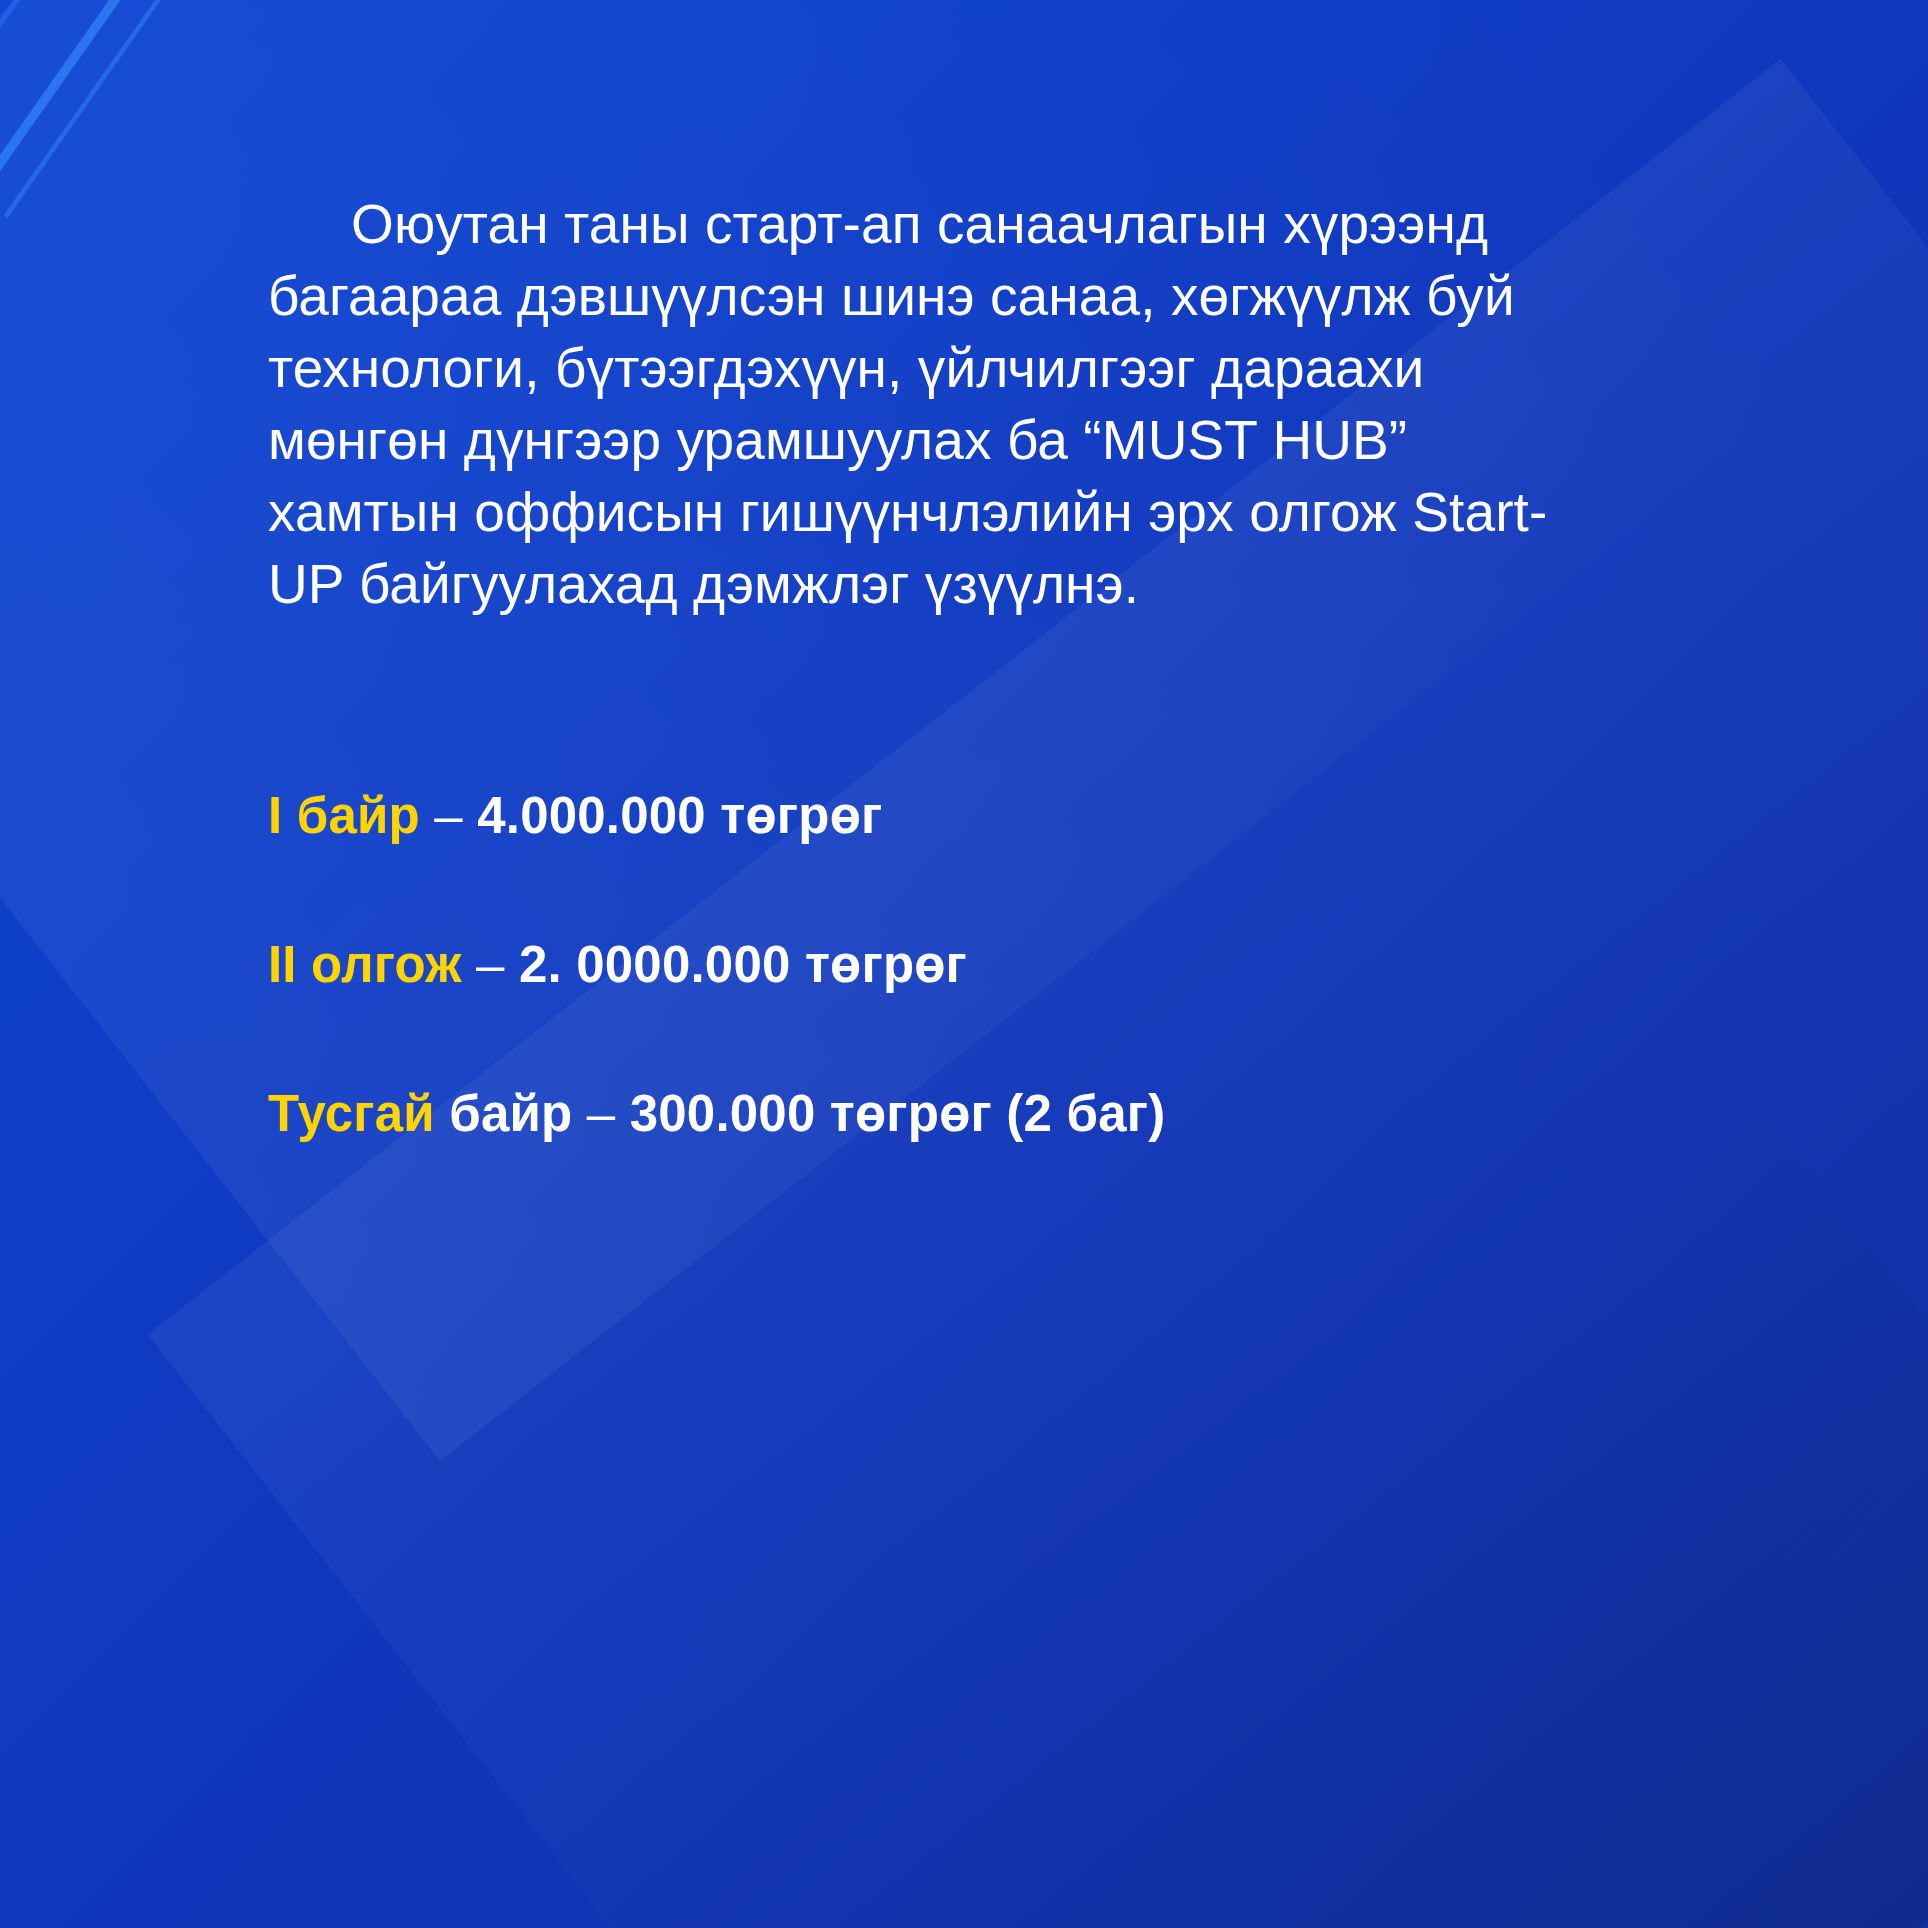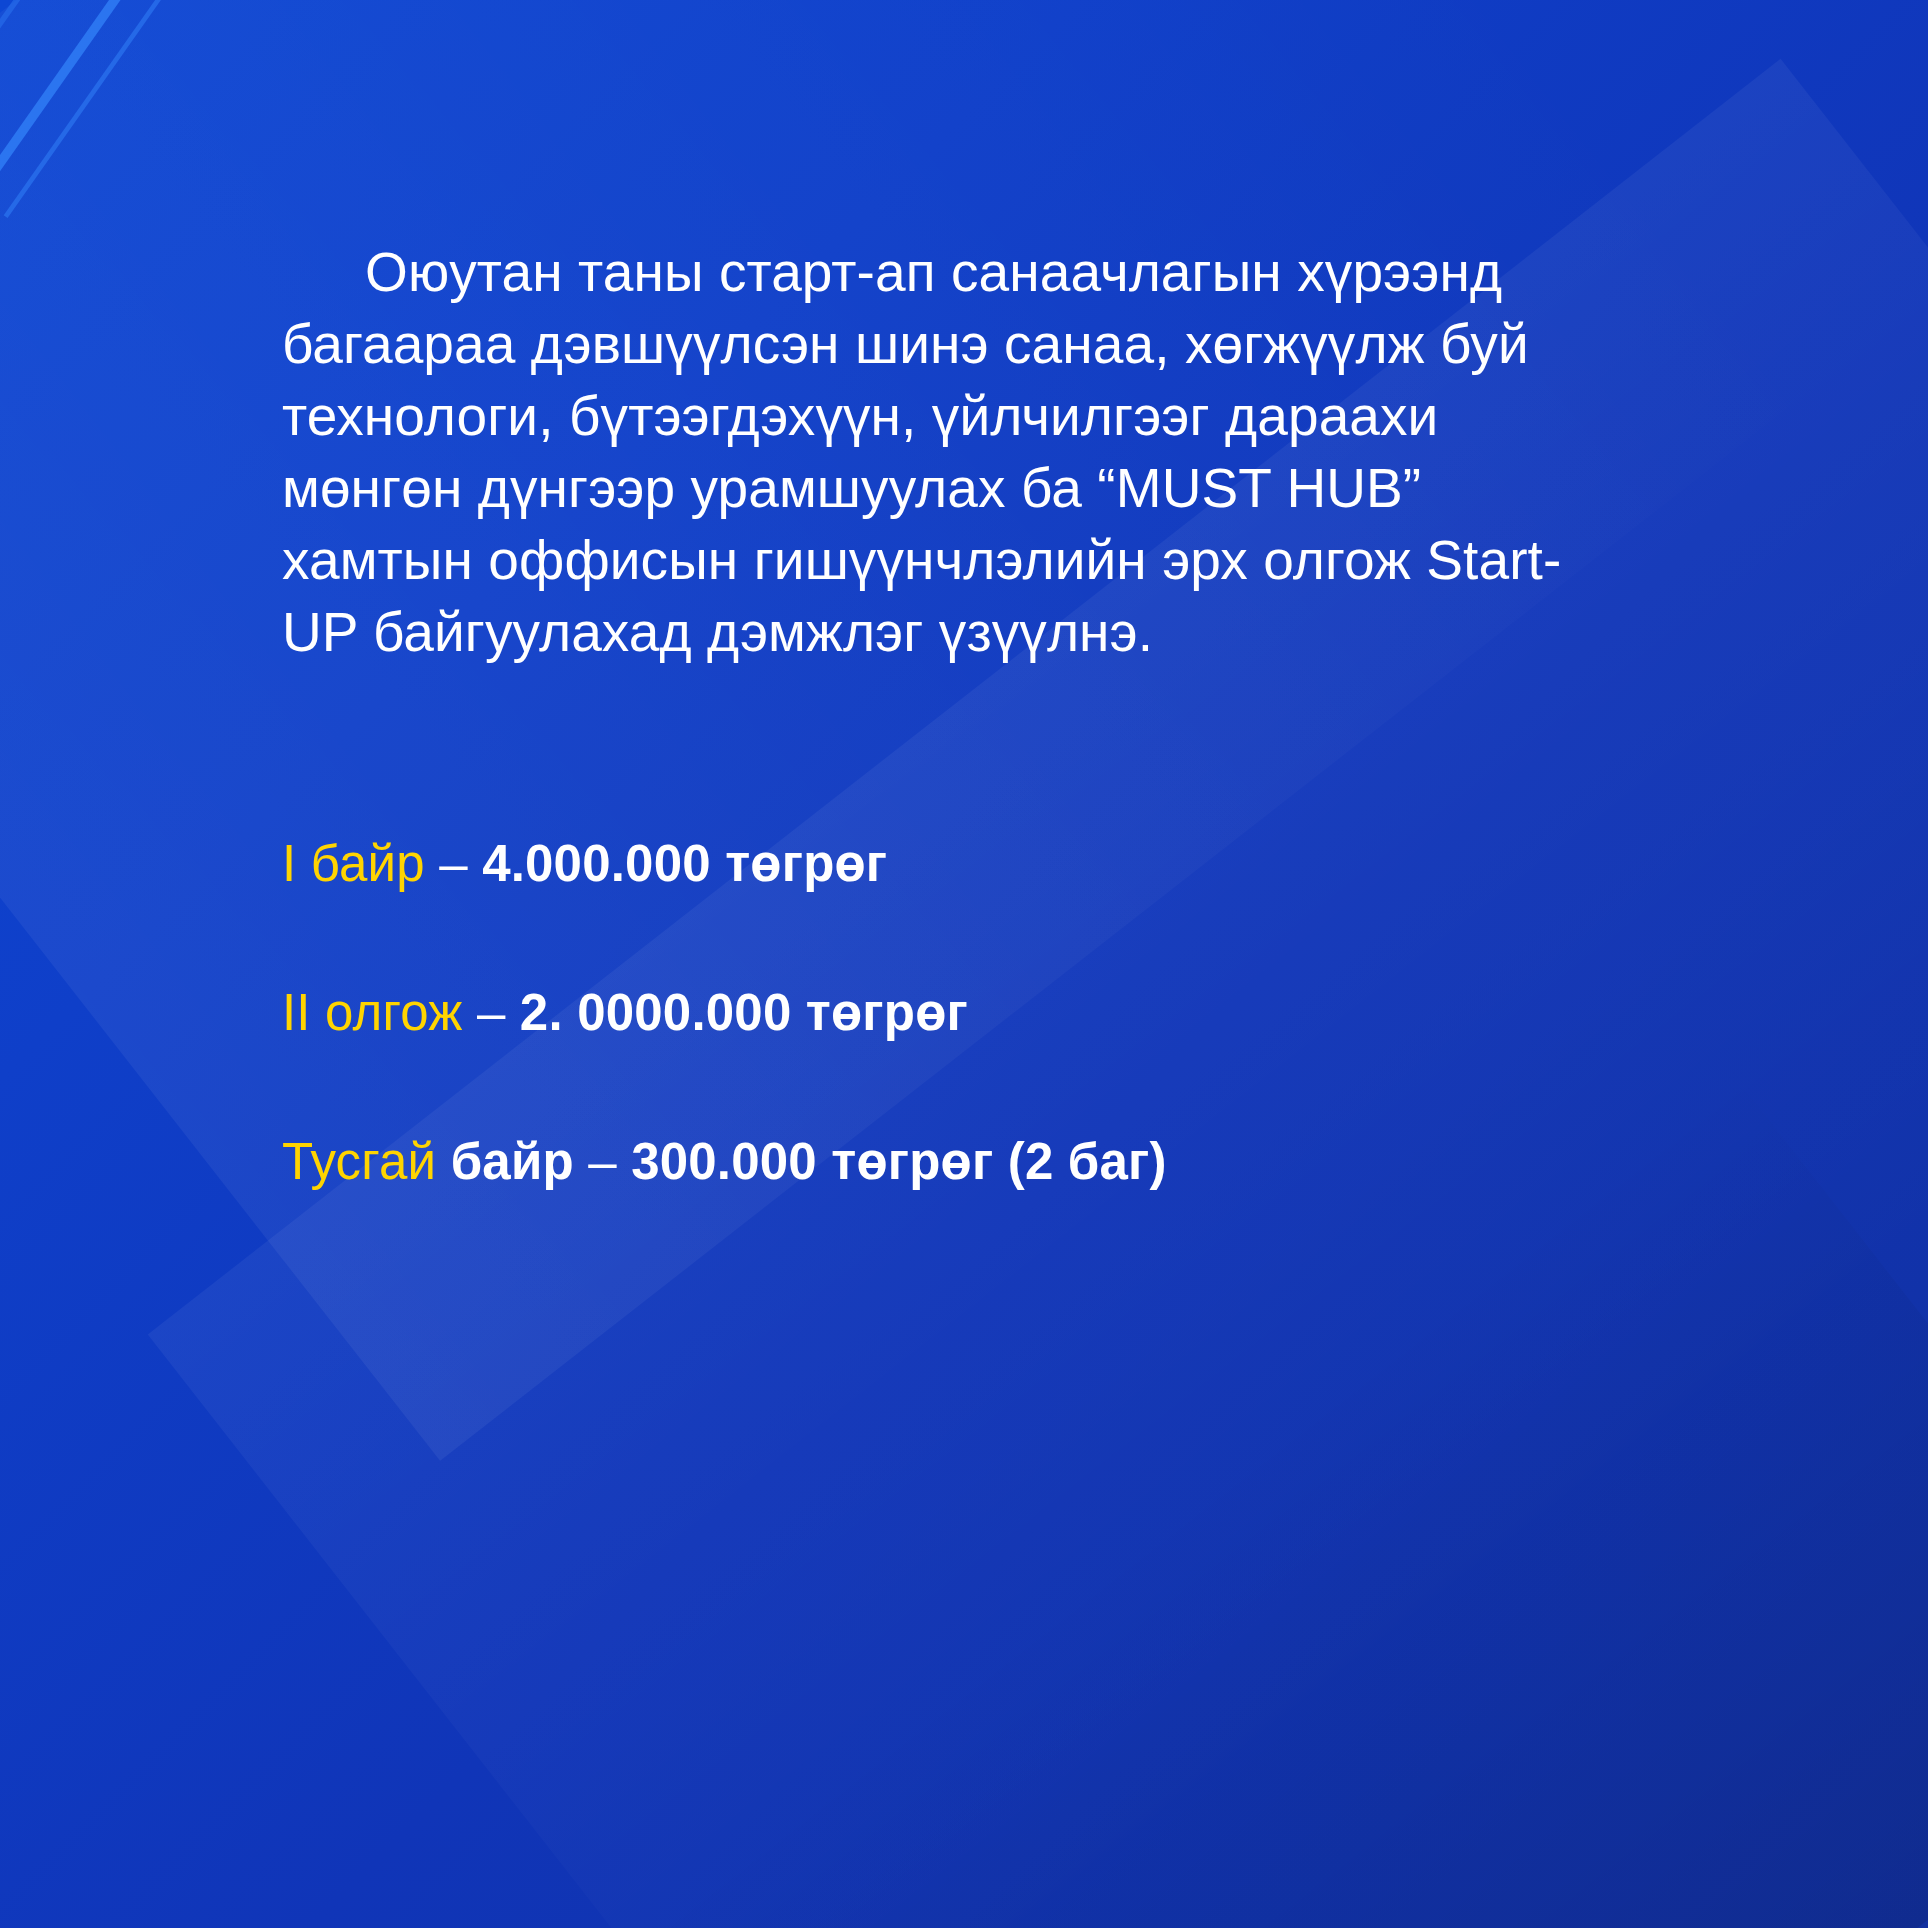--- a/index.html
+++ b/index.html
@@ -61,24 +61,23 @@
     position: absolute;
     left: 0;
     top: 0;
     width: 395px;
     height: 339px;
     pointer-events: none;
   }
 
   .content {
     position: absolute;
-    left: 282px;
+    left: 268px;
     top: 188px;
     width: 1394px;
-    margin-top: 48px;
   }
 
   .body-text {
     color: #ffffff;
     font-size: 55px;
     line-height: 1.31;
     font-weight: 400;
     letter-spacing: 0.1px;
     text-indent: 83px;
     margin: 0;
@@ -94,21 +93,21 @@
     font-weight: 700;
     color: #ffffff;
     margin-bottom: 90px;
     white-space: nowrap;
     letter-spacing: 0.2px;
   }
   .prize-row:last-child { margin-bottom: 0; }
 
   .prize-place {
     color: #ffd400;
-    font-weight: 400;
+    font-weight: 700;
   }
   .prize-sep {
     color: #ffffff;
     font-weight: 400;
   }
   .prize-amount {
     color: #ffffff;
     font-weight: 700;
   }
   .prize-note {

